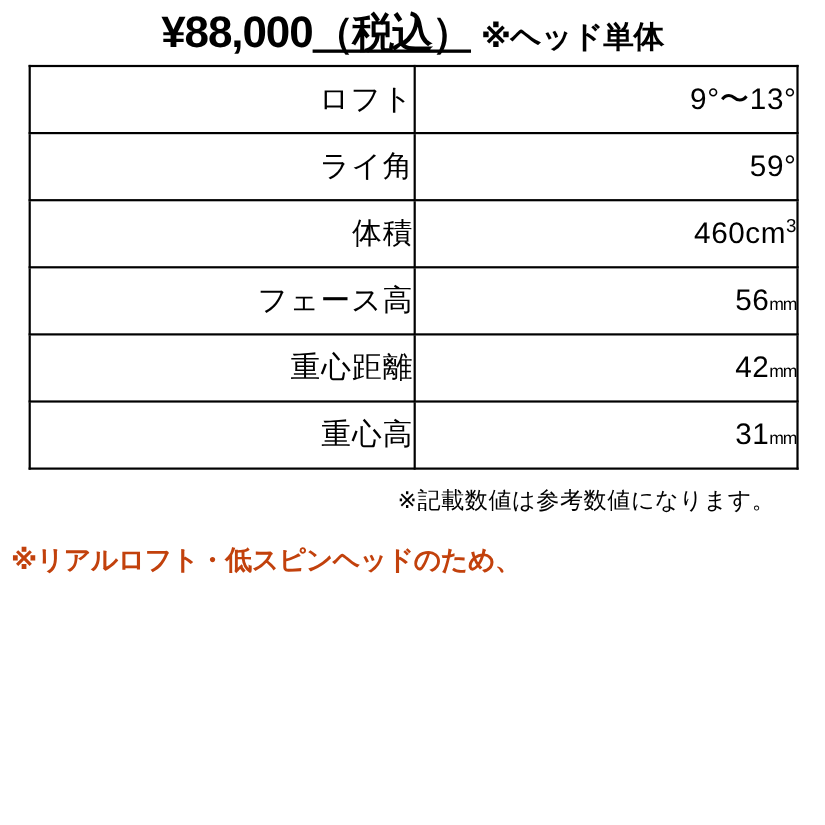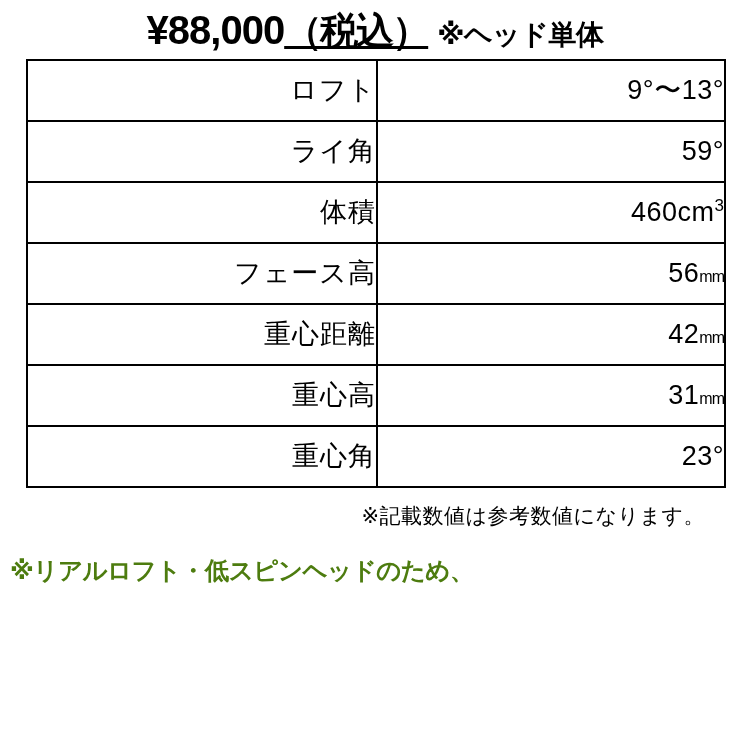--- a/index.html
+++ b/index.html
@@ -89,21 +89,21 @@
   
   .footnote {
     text-align: right;
     padding: 14px 45px 0 0;
     font-size: 21px;
     letter-spacing: 0.5px;
   }
 
   
   .warning {
-    color: #4d7c0f;
+    color: #c2410c;
     font-weight: bold;
     padding: 22px 8px 0 10px;
     line-height: 1.55;
   }
   .warning-line {
     font-size: 24.5px;
     letter-spacing: -0.5px;
     white-space: nowrap;
   }
 </style>
@@ -138,24 +138,20 @@
           <td class="value"><span>56</span><span class="unit-mm">mm</span></td>
         </tr>
         <tr>
           <td class="label">重心距離</td>
           <td class="value"><span>42</span><span class="unit-mm">mm</span></td>
         </tr>
         <tr>
           <td class="label">重心高</td>
           <td class="value"><span>31</span><span class="unit-mm">mm</span></td>
         </tr>
-        <tr>
-          <td class="label">重心角</td>
-          <td class="value">23°</td>
-        </tr>
       </tbody>
     </table>
   </div>
 
   <div class="footnote">※記載数値は参考数値になります。</div>
 
   <div class="warning">
     <div class="warning-line">※リアルロフト・低スピンヘッドのため、</div>
   </div>
 

